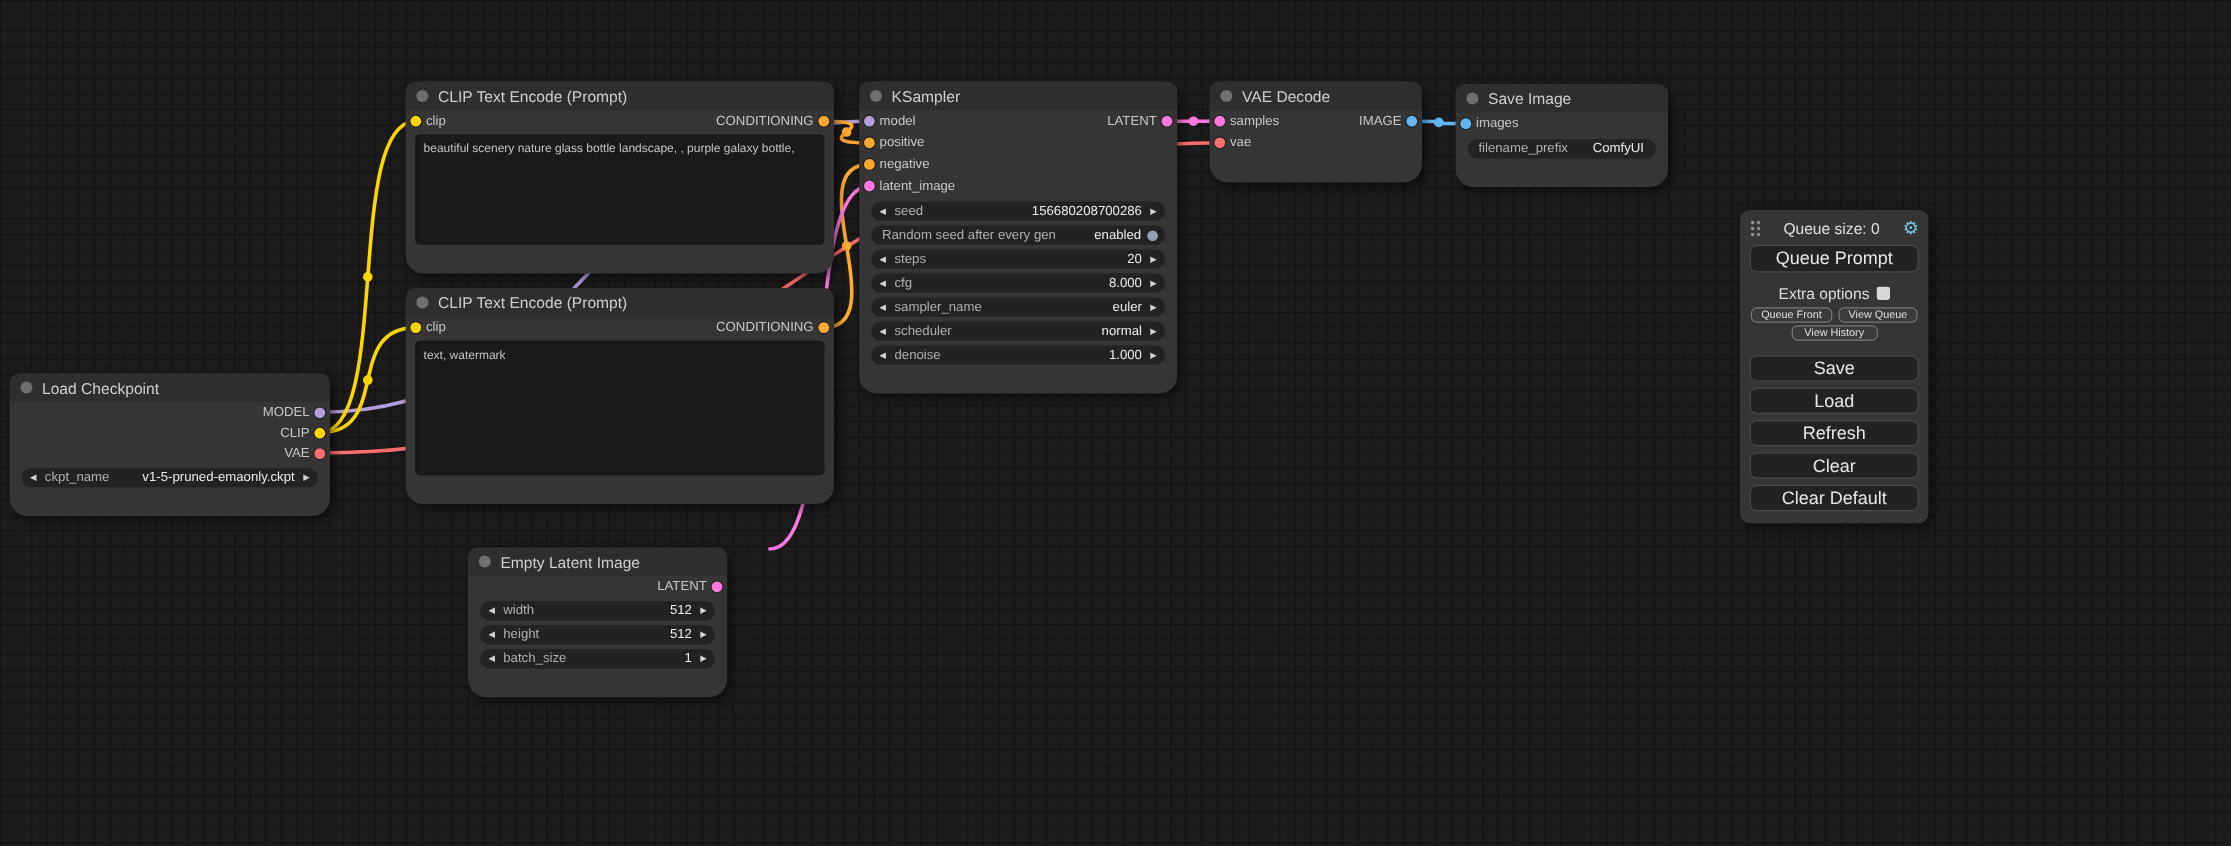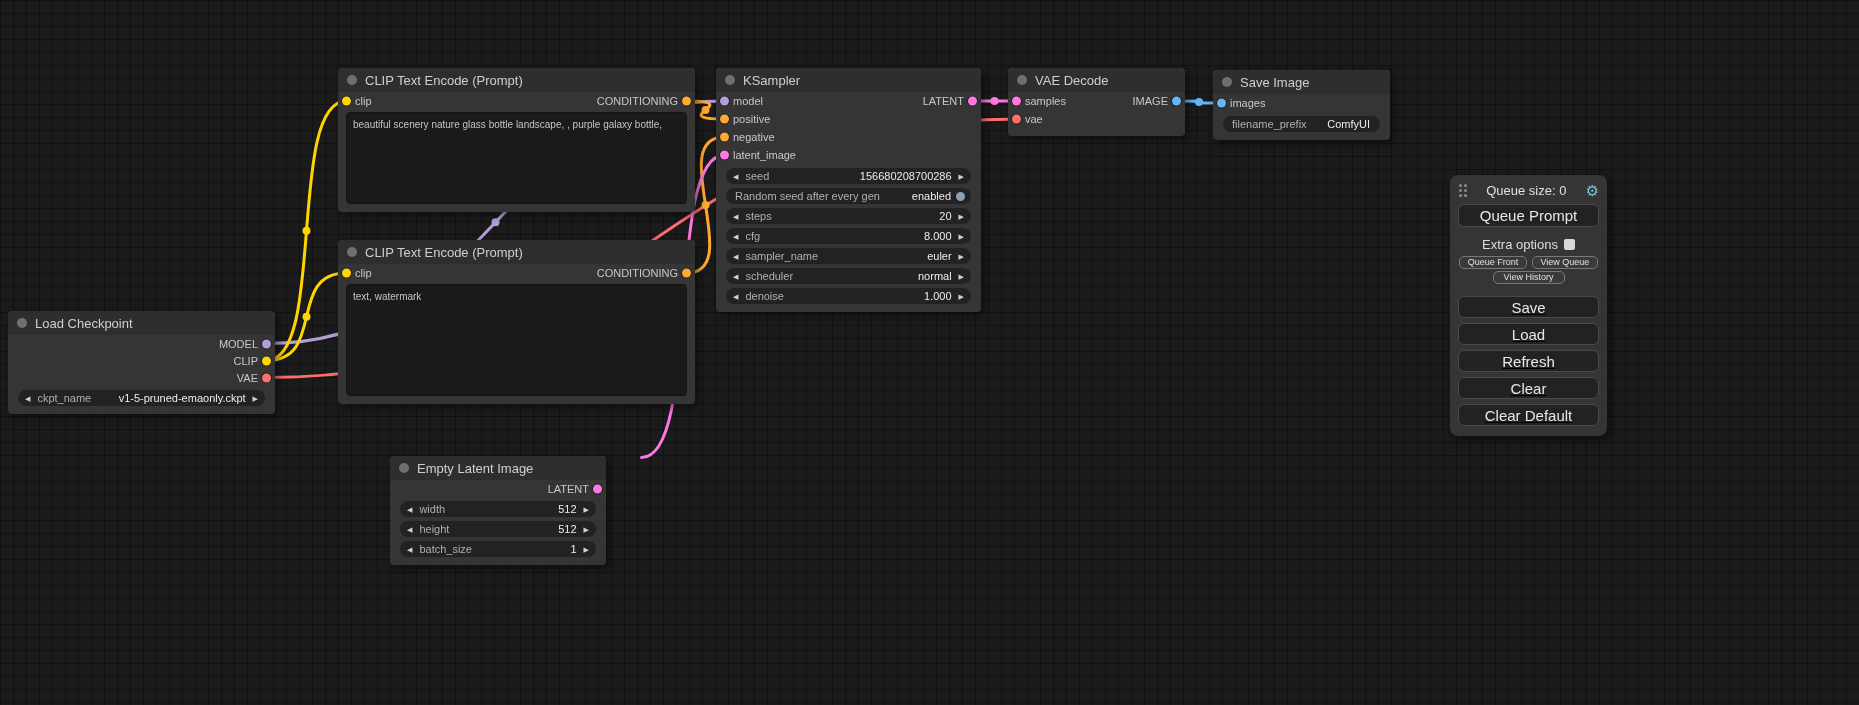--- a/index.html
+++ b/index.html
@@ -10,22 +10,22 @@
     position:relative; width:1859px; height:705px; overflow:hidden;
     background-color:#1b1b1b;
     background-image:
       linear-gradient(rgba(0,0,0,0.35) 1px, transparent 1px),
       linear-gradient(90deg, rgba(0,0,0,0.35) 1px, transparent 1px);
     background-size:13px 13px;
   }
   #wire-layer { position:absolute; left:0; top:0; width:1859px; height:705px; z-index:1; }
 
   .node {
-    position:absolute; z-index:2; background:#353535; border-radius:4px;
-    box-shadow:3px 3px 8px rgba(0,0,0,0.5); color:#c8c8c8; padding-bottom:8px;
+    position:absolute; z-index:2; background:#353535; border-radius:15px;
+    box-shadow:3px 3px 8px rgba(0,0,0,0.5); color:#c8c8c8; padding-bottom:24px;
   }
   .node-title {
     height:24px; background:#2e2e2e; border-radius:8px 8px 0 0;
     display:flex; align-items:center; padding:0 9px; font-size:13px; color:#cfcfcf;
   }
   .title-dot { width:10px; height:10px; border-radius:50%; background:#6f6f6f; margin-right:8px; flex:0 0 auto; }
 
   .row { position:relative; height:18px; }
   .row17 { position:relative; height:17px; }
   .pin { position:absolute; width:9px; height:9px; border-radius:50%; top:50%; transform:translateY(-50%);
@@ -73,21 +73,21 @@
   }
   .extra-row { display:flex; align-items:center; justify-content:center; gap:6px; margin:10px 0 4px; font-size:13px; color:#ddd; }
   .checkbox { width:11px; height:11px; background:#d8d8d8; border-radius:2px; display:inline-block; }
   .small-row { display:flex; gap:5px; margin:2px 1px; }
   .small-row.center { justify-content:center; }
   .btn-small {
     flex:1 1 auto; height:13px; background:#3a3a3a; border:1px solid #787878; border-radius:5px;
     color:#e0e0e0; font-size:9px; line-height:1; padding:0 6px;
   }
   .btn-small.history { flex:0 0 auto; width:72px; }
-  .actions { margin-top:12px;text-decoration:underline; }
+  .actions { margin-top:12px; }
   .actions .btn-big { height:22px; margin-top:5px; }
 </style>
 </head>
 <body>
 
 <div id="canvas">
   <svg id="wire-layer" viewBox="0 0 1859 705">
       <path d="M 266.5 343.5 C 495.5 343.5 495.5 101 724.5 101" stroke="#B39DDB" stroke-width="3" fill="none" stroke-linecap="round"></path>
       <circle cx="495.5" cy="222.25" r="4" fill="#B39DDB"></circle>
       <path d="M 266.5 360.5 C 326.5 360.5 286.5 101 346.5 101" stroke="#FFD500" stroke-width="3" fill="none" stroke-linecap="round"></path>

